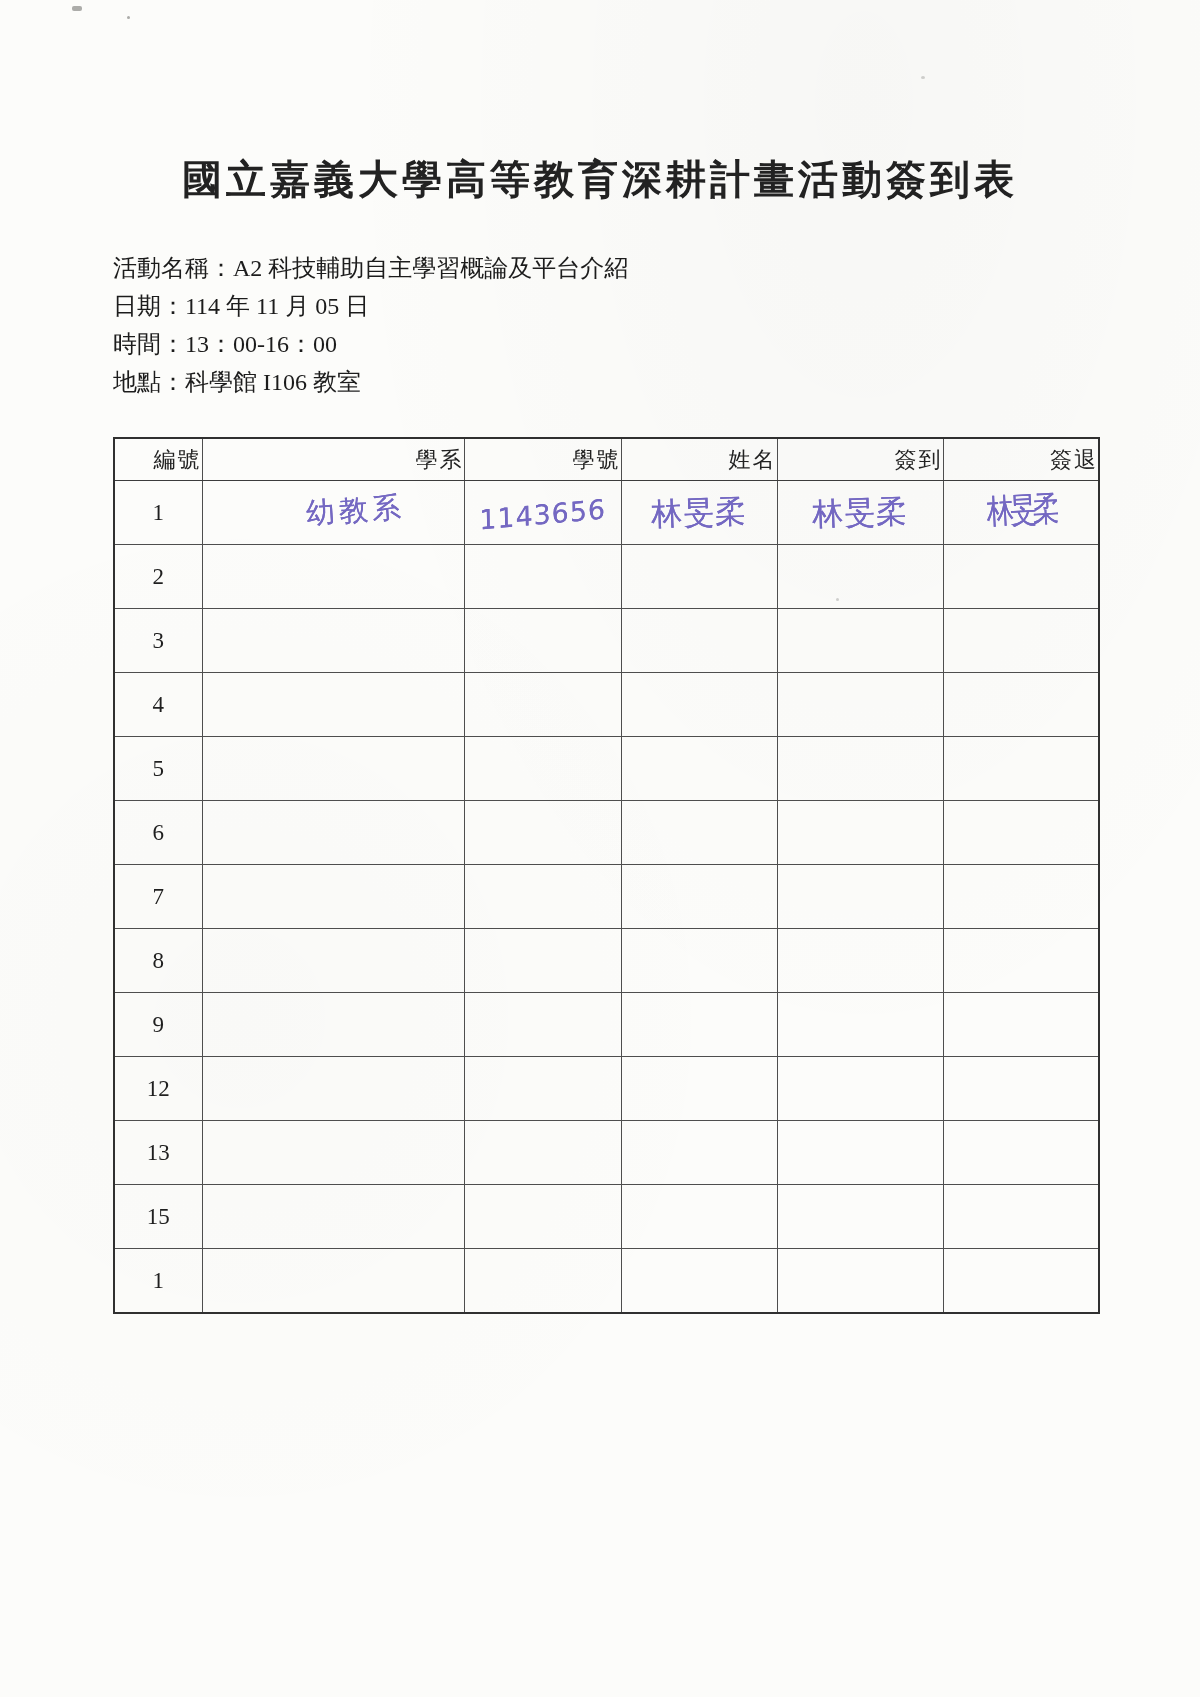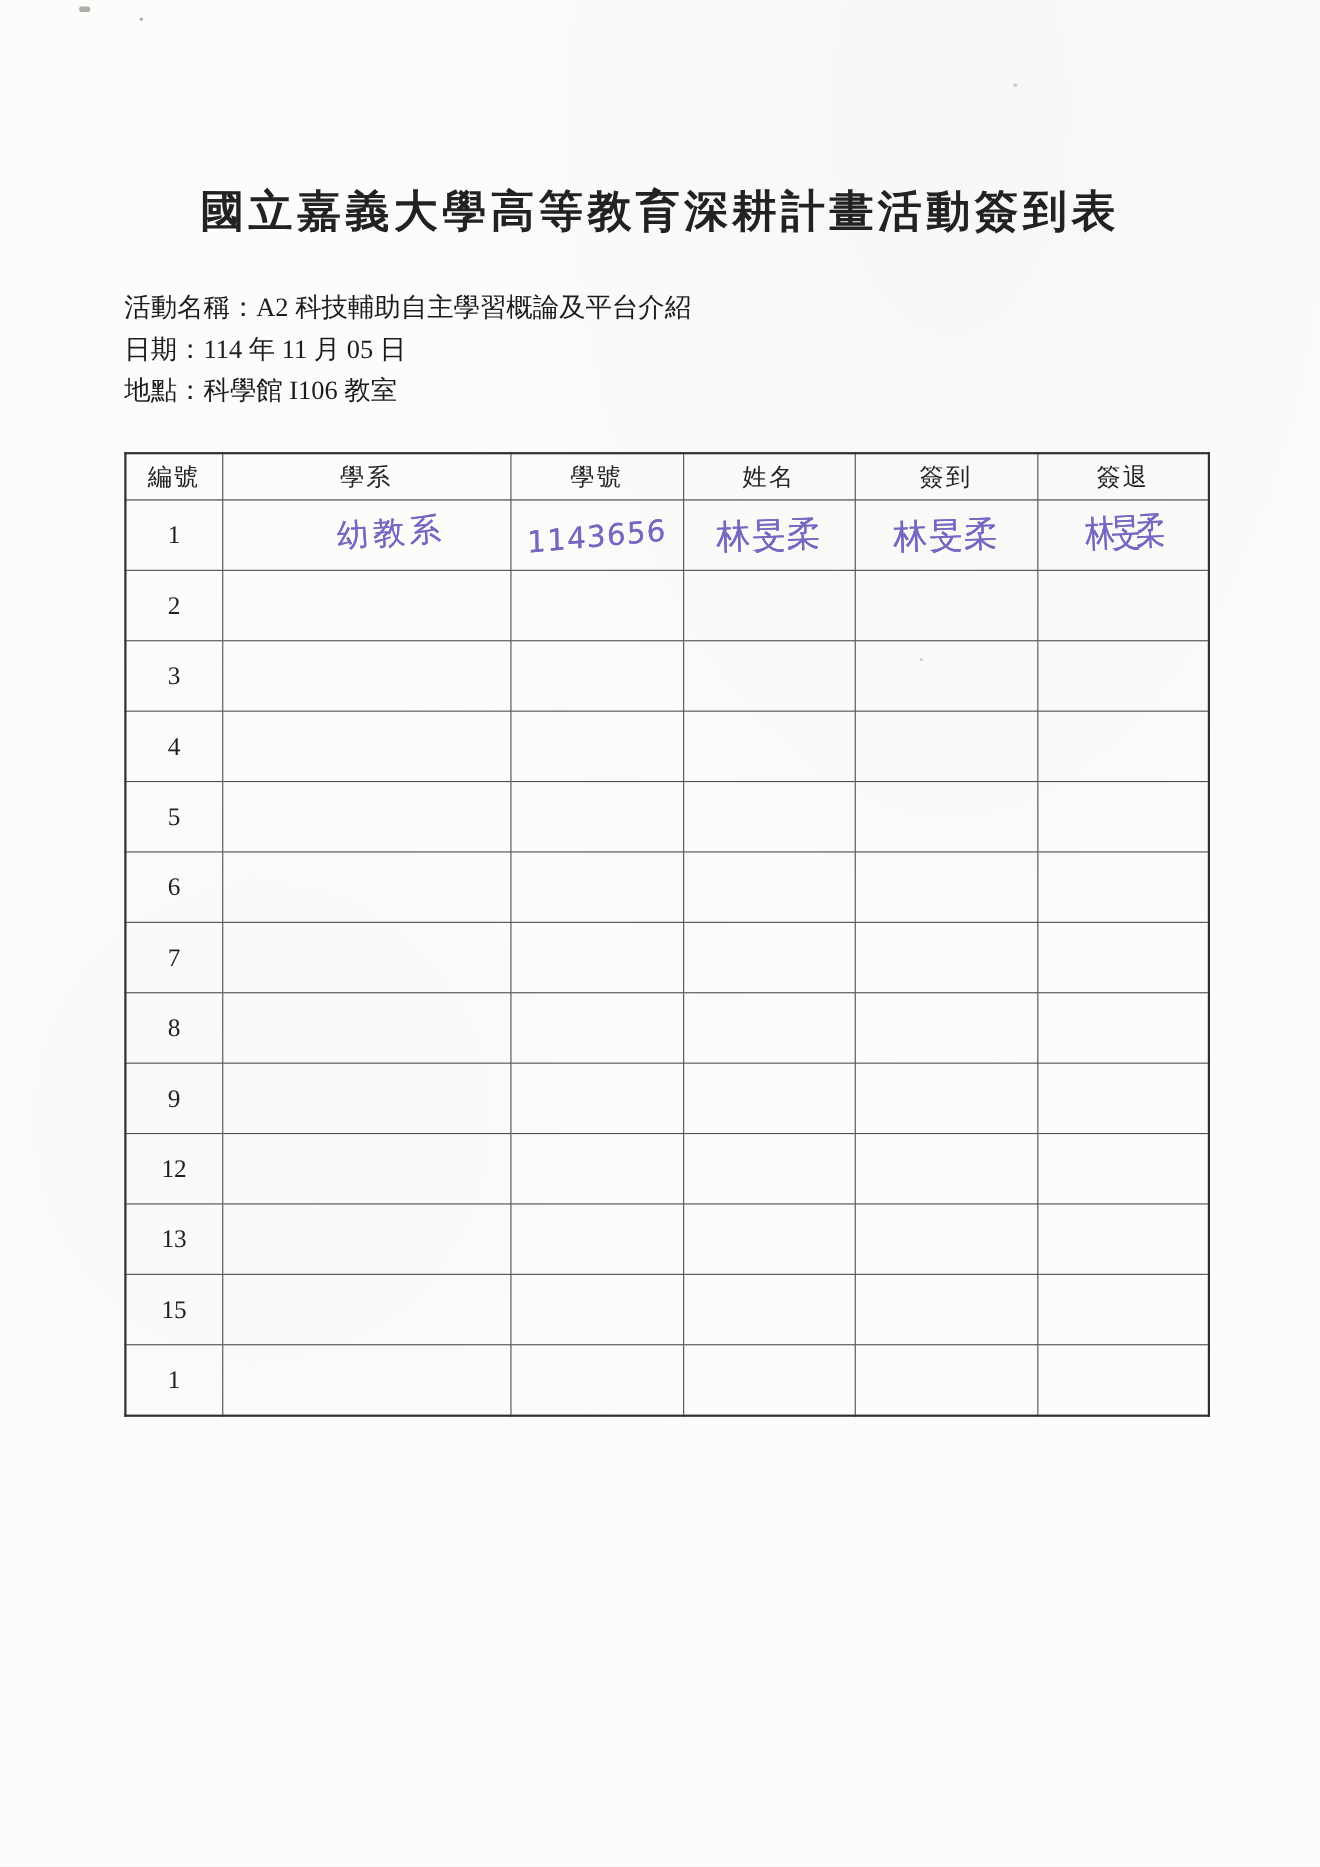--- a/index.html
+++ b/index.html
@@ -12,21 +12,21 @@
     position:relative;
     width:1200px;height:1697px;
     margin:0 auto;
     background:
       radial-gradient(ellipse at 72% 6%, rgba(0,0,0,0.018), transparent 45%),
       radial-gradient(ellipse at 20% 60%, rgba(0,0,0,0.012), transparent 40%),
       #fcfcfa;
     overflow:hidden;
   }
   .title{
-    margin:12px;
+    margin:0;
     padding-top:152px;
     text-align:center;
     font-size:40px;
     font-weight:700;
     letter-spacing:4px;
     color:#222;
   }
   .info{
     margin:42px 0 0 113px;
     font-size:24px;
@@ -48,20 +48,21 @@
     text-align:center;
     overflow:hidden;
   }
   .sheet-table th{
     height:41px;
     font-size:22px;
     font-weight:400;
     letter-spacing:2px;
     border-bottom:1.5px solid #3c3c3c;
     color:#222;
+    text-align:right;
   }
   .sheet-table td{height:63px;}
   .sheet-table td.num{
     font-size:23px;
     color:#1f1f1f;
   }
   .hand{
     display:inline-block;
     font-family:"DejaVu Sans",sans-serif;
     color:#7468c2;
@@ -101,20 +102,21 @@
 </head>
 <body>
 
 <div class="page">
 
   <h1 class="title">國立嘉義大學高等教育深耕計畫活動簽到表</h1>
 
   <div class="info">
     <p><span>活動名稱：</span><span class="val">A2 科技輔助自主學習概論及平台介紹</span></p>
     <p>日期：114 年 11 月 05 日</p>
+    <p>時間：13：00-16：00</p>
     <p>地點：科學館 I106 教室</p>
   </div>
 
   <table class="sheet-table">
     <colgroup>
       <col style="width:88px">
       <col style="width:262px">
       <col style="width:157px">
       <col style="width:156px">
       <col style="width:166px">

